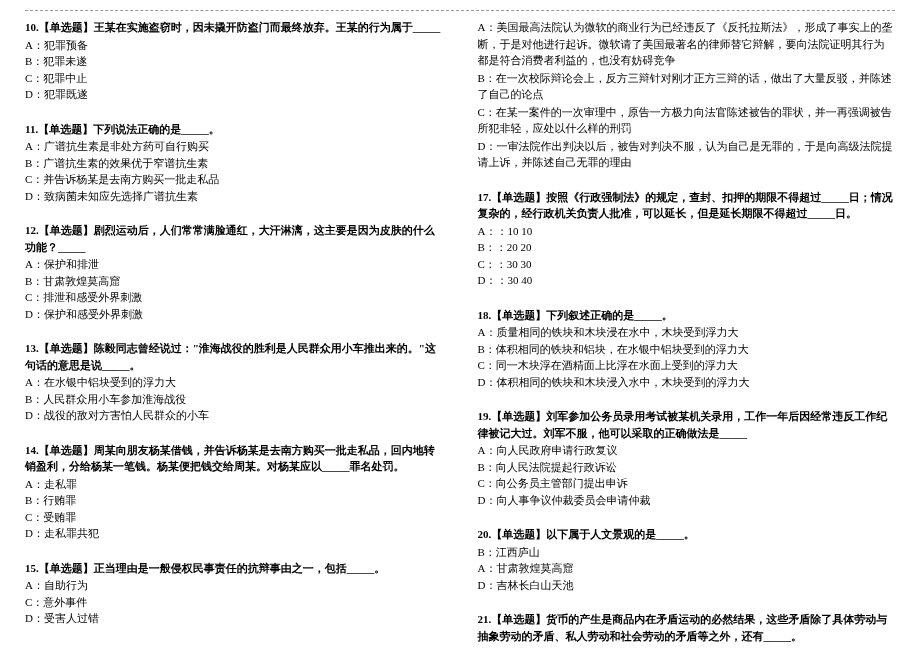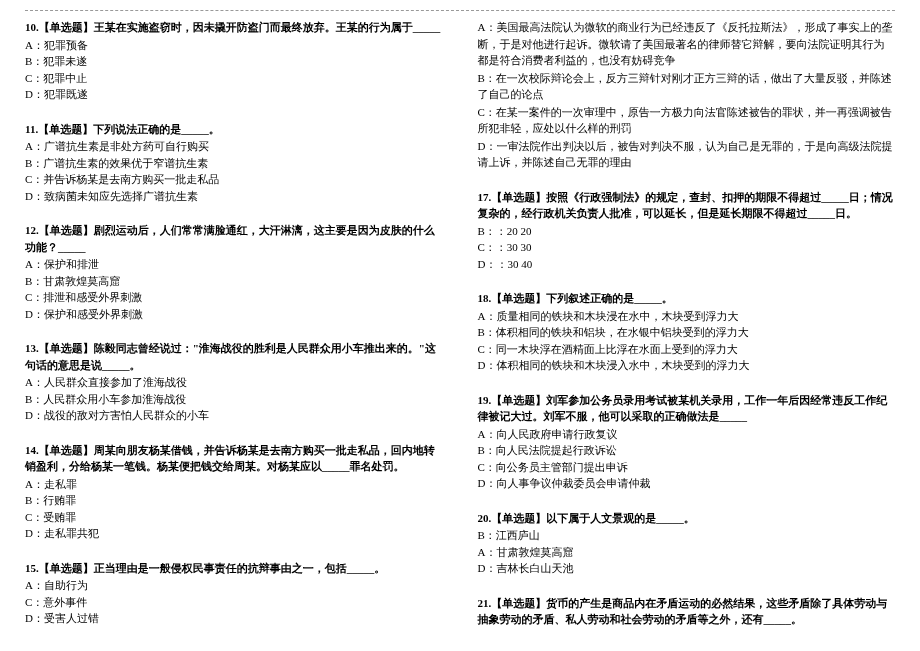--- a/index.html
+++ b/index.html
@@ -72,21 +72,21 @@
     <div class="question">
       <div class="q-title">12.【单选题】剧烈运动后，人们常常满脸通红，大汗淋漓，这主要是因为皮肤的什么功能？_____</div>
       <div class="option">A：保护和排泄</div>
       <div class="option">B：甘肃敦煌莫高窟</div>
       <div class="option">C：排泄和感受外界刺激</div>
       <div class="option">D：保护和感受外界刺激</div>
     </div>
 
     <div class="question">
       <div class="q-title">13.【单选题】陈毅同志曾经说过："淮海战役的胜利是人民群众用小车推出来的。"这句话的意思是说_____。</div>
-      <div class="option">A：人民群众直接参加了淮海战役</div>
+      <div class="option">A：在水银中铝块受到的浮力大</div>
       <div class="option">B：人民群众用小车参加淮海战役</div>
       <div class="option">D：战役的敌对方害怕人民群众的小车</div>
     </div>
 
     <div class="question">
       <div class="q-title">14.【单选题】周某向朋友杨某借钱，并告诉杨某是去南方购买一批走私品，回内地转销盈利，分给杨某一笔钱。杨某便把钱交给周某。对杨某应以_____罪名处罚。</div>
       <div class="option">A：走私罪</div>
       <div class="option">B：行贿罪</div>
       <div class="option">C：受贿罪</div>
       <div class="option">D：走私罪共犯</div>
@@ -105,20 +105,21 @@
 
     <div class="question">
       <div class="continuation">A：美国最高法院认为微软的商业行为已经违反了《反托拉斯法》，形成了事实上的垄断，于是对他进行起诉。微软请了美国最著名的律师替它辩解，要向法院证明其行为都是符合消费者利益的，也没有妨碍竞争</div>
       <div class="continuation">B：在一次校际辩论会上，反方三辩针对刚才正方三辩的话，做出了大量反驳，并陈述了自己的论点</div>
       <div class="continuation">C：在某一案件的一次审理中，原告一方极力向法官陈述被告的罪状，并一再强调被告所犯非轻，应处以什么样的刑罚</div>
       <div class="continuation">D：一审法院作出判决以后，被告对判决不服，认为自己是无罪的，于是向高级法院提请上诉，并陈述自己无罪的理由</div>
     </div>
 
     <div class="question">
       <div class="q-title">17.【单选题】按照《行政强制法》的规定，查封、扣押的期限不得超过_____日；情况复杂的，经行政机关负责人批准，可以延长，但是延长期限不得超过_____日。</div>
+      <div class="option">A：：10 10</div>
       <div class="option">B：：20 20</div>
       <div class="option">C：：30 30</div>
       <div class="option">D：：30 40</div>
     </div>
 
     <div class="question">
       <div class="q-title">18.【单选题】下列叙述正确的是_____。</div>
       <div class="option">A：质量相同的铁块和木块浸在水中，木块受到浮力大</div>
       <div class="option">B：体积相同的铁块和铝块，在水银中铝块受到的浮力大</div>
       <div class="option">C：同一木块浮在酒精面上比浮在水面上受到的浮力大</div>

